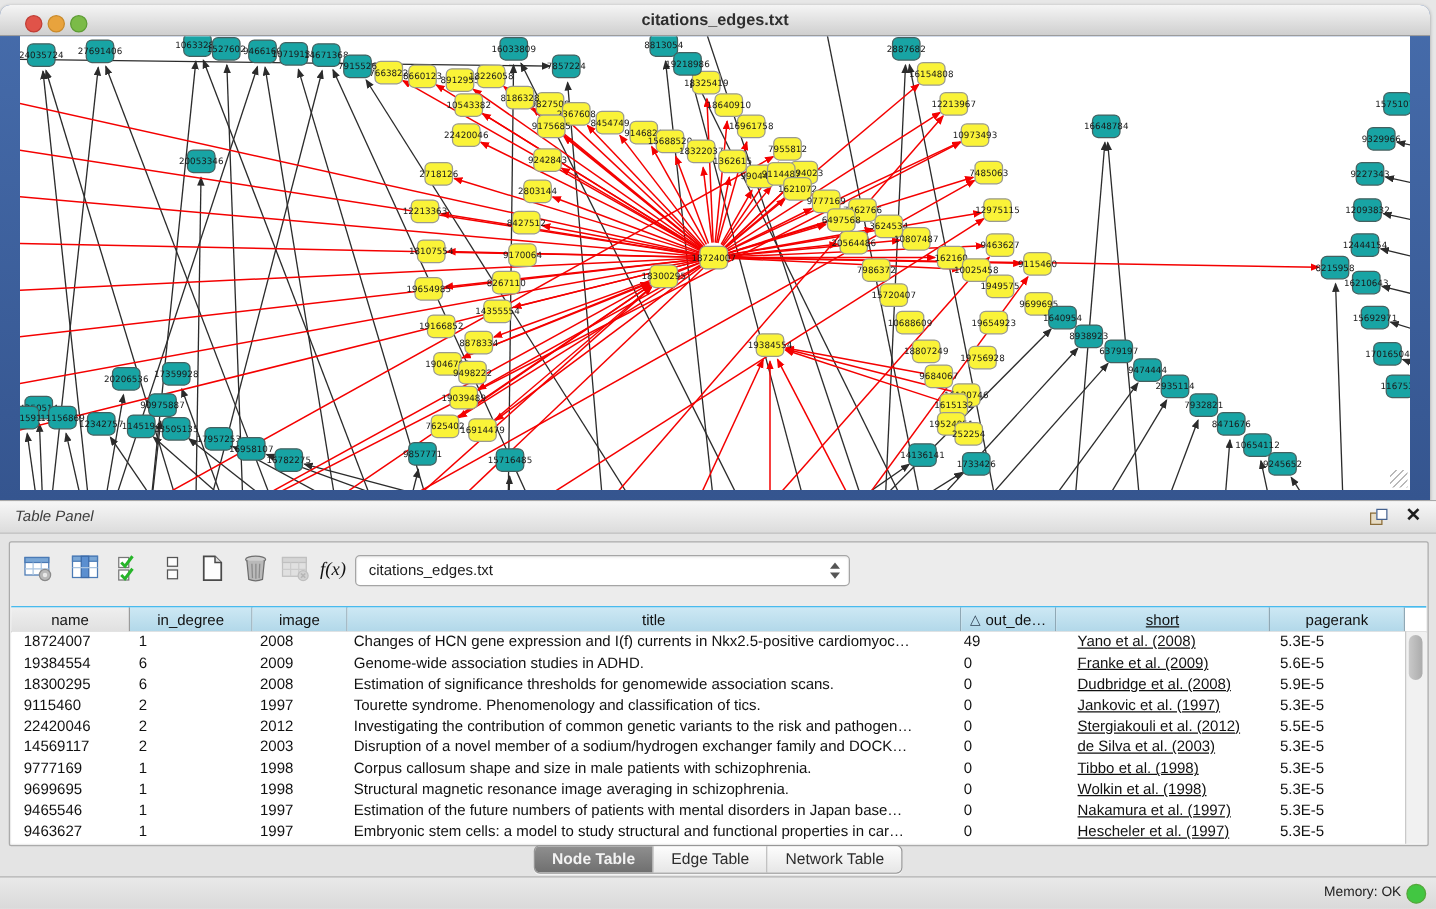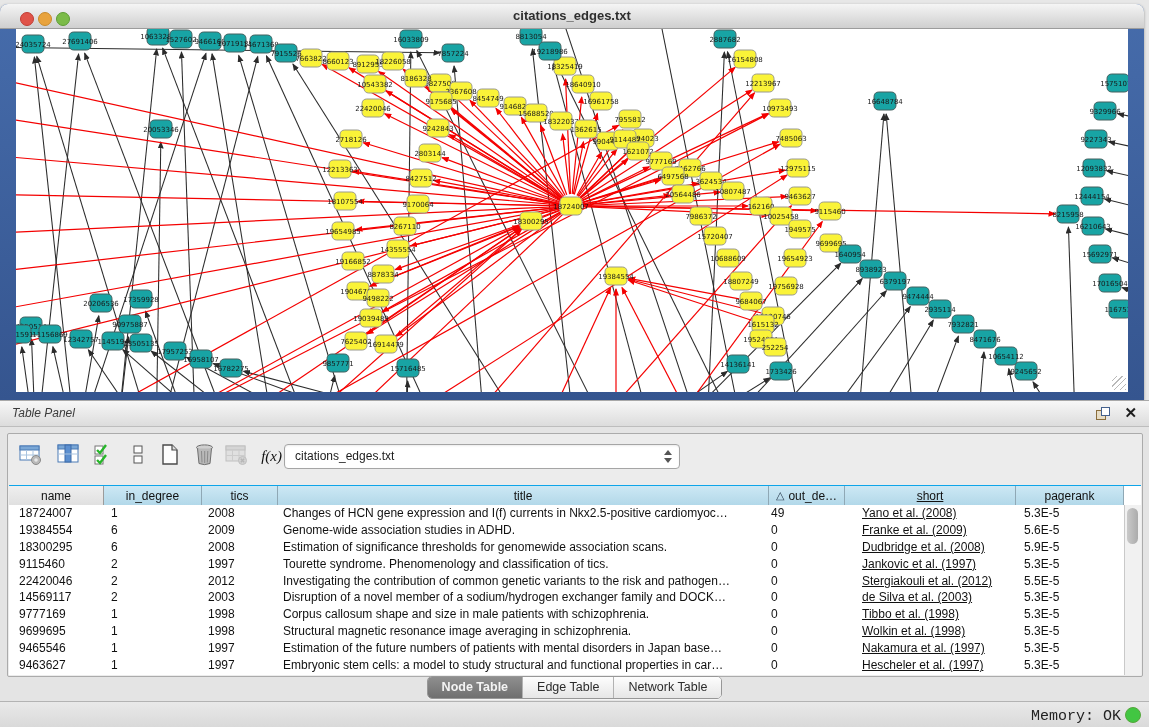--- a/index.html
+++ b/index.html
@@ -24,21 +24,21 @@
   .tpanel{position:absolute;left:0;top:400px;width:1149px;height:327px;background:#e4e4e4;border-top:1px solid #a8a8a8;}
   .phead{position:absolute;left:0;top:0;width:100%;height:25px;background:linear-gradient(#f7f7f7,#dcdcdc);border-bottom:1px solid #bdbdbd;}
   .phead .ptitle{position:absolute;left:12px;top:5px;font-size:12px;color:#3c3c3c;font-style:italic;}
   .float-ic{position:absolute;right:40px;top:6px;width:13px;height:13px;cursor:pointer;}
   .float-ic .b1{position:absolute;left:0;top:3px;width:8px;height:8px;border:1px solid #8a6d3b;background:#e7dcc4;}
   .float-ic .b2{position:absolute;left:5px;top:0;width:7px;height:7px;border:1px solid #44618e;background:#fff;}
   .close-ic{position:absolute;right:12px;top:3px;font-size:15px;font-weight:bold;color:#1d1d1d;cursor:pointer;line-height:18px;}
   .tbox{position:absolute;left:7px;top:32px;width:1134px;height:242px;border:1px solid #ababab;background:#ececec;border-radius:2px;}
   .toolbar{position:absolute;left:0;top:0;width:100%;height:44px;}
   .tbtn{position:absolute;top:8px;width:26px;height:28px;cursor:pointer;}
-  .fx{font-size:15px;font-style:italic;font-family:"Liberation Serif",serif;color:#111;line-height:28px;text-align:right;}
+  .fx{font-size:15px;font-style:italic;font-family:"Liberation Serif",serif;color:#111;line-height:28px;text-align:left;}
   .combo{position:absolute;left:276px;top:10px;width:394px;height:23px;background:#fff;border:1px solid #a5a5a5;border-radius:4px;box-shadow:inset 0 1px 2px rgba(0,0,0,.08);}
   .combo .cval{position:absolute;left:10px;top:4px;font-size:12px;color:#1c1c1c;}
   .combo .arrows{position:absolute;right:7px;top:4px;width:9px;height:15px;}
   .combo .up{position:absolute;left:1px;top:1px;width:0;height:0;border-left:4px solid transparent;border-right:4px solid transparent;border-bottom:5px solid #555;}
   .combo .dn{position:absolute;left:1px;bottom:1px;width:0;height:0;border-left:4px solid transparent;border-right:4px solid transparent;border-top:5px solid #555;}
   .tablewrap{position:absolute;left:1px;top:51px;right:1px;bottom:1px;background:#fff;}
   .thead{display:flex;height:19px;border-top:1px solid #0ea5e9;border-bottom:1px solid #9b9b9b;}
   .th{background:linear-gradient(#cde8f4,#b2d8e9);border-right:1px solid #8fa8b5;font-size:12px;color:#111;
       display:flex;align-items:center;justify-content:center;overflow:hidden;white-space:nowrap;cursor:pointer;}
   .th.gray{background:linear-gradient(#efefef,#e0e0e0);border-right:1px solid #9b9b9b;}
@@ -52,21 +52,21 @@
   .td.c0{padding-left:10px;width:84px;} .td.c1{padding-left:8px;width:89px;} .td.c2{padding-left:8px;width:67px;}
   .td.c3{padding-left:8px;width:482px;} .td.c4{padding-left:6px;width:69px;} .td.c5{padding-left:22px;width:148px;} .td.c6{padding-left:14px;width:93px;}
   .vscroll{position:absolute;right:0;top:20px;width:16px;bottom:0;background:#f1f1f1;border-left:1px solid #c9c9c9;}
   .vthumb{position:absolute;left:2px;top:3px;width:11px;height:36px;background:linear-gradient(90deg,#c9c9c9,#ababab);border-radius:6px;}
   .tabsbar{position:absolute;left:0;top:275px;width:100%;height:22px;text-align:center;}
   .tabs{display:inline-flex;border:1px solid #979797;border-radius:5px;overflow:hidden;background:#f2f2f2;box-shadow:0 1px 0 rgba(255,255,255,.6);}
   .tab{padding:3px 14px 4px;font-size:12.5px;color:#2c2c2c;background:linear-gradient(#fdfdfd,#e6e6e6);border-right:1px solid #b2b2b2;cursor:pointer;}
   .tab:last-child{border-right:none;}
   .tab.sel{background:linear-gradient(#8f8f8f,#6f6f6f);color:#f3f3f3;font-weight:bold;}
   .statusbar{position:absolute;left:0;bottom:0;width:100%;height:26px;background:linear-gradient(#e9e9e9,#d9d9d9);border-top:1px solid #b3b3b3;}
-  .mem{position:absolute;right:28px;top:6px;font-size:15px;color:#222;font-family:Liberation Mono, monospace;}
+  .mem{position:absolute;right:28px;top:6px;font-size:11px;color:#222;}
   .memdot{position:absolute;right:8px;top:5px;width:14px;height:14px;border-radius:50%;border:1px solid #55a73c;}
 </style>
 </head>
 <body>
 
 <div class="gwin">
   <div class="titlebar">
     <span class="tl red"></span>
     <span class="tl yel"></span>
     <span class="tl grn"></span>
@@ -554,21 +554,21 @@
 
     <div class="tablewrap">
       <div class="thead" id="table-header">
           <div class="th c0 gray">
             <span>name</span>
           </div>
           <div class="th c1">
             <span>in_degree</span>
           </div>
           <div class="th c2">
-            <span>tics</span>
+            <span>image</span>
           </div>
           <div class="th c3">
             <span>title</span>
           </div>
           <div class="th c4">
             <span class="sort">△</span>
             <span>out_de…</span>
           </div>
           <div class="th c5">
             <span>short</span>

